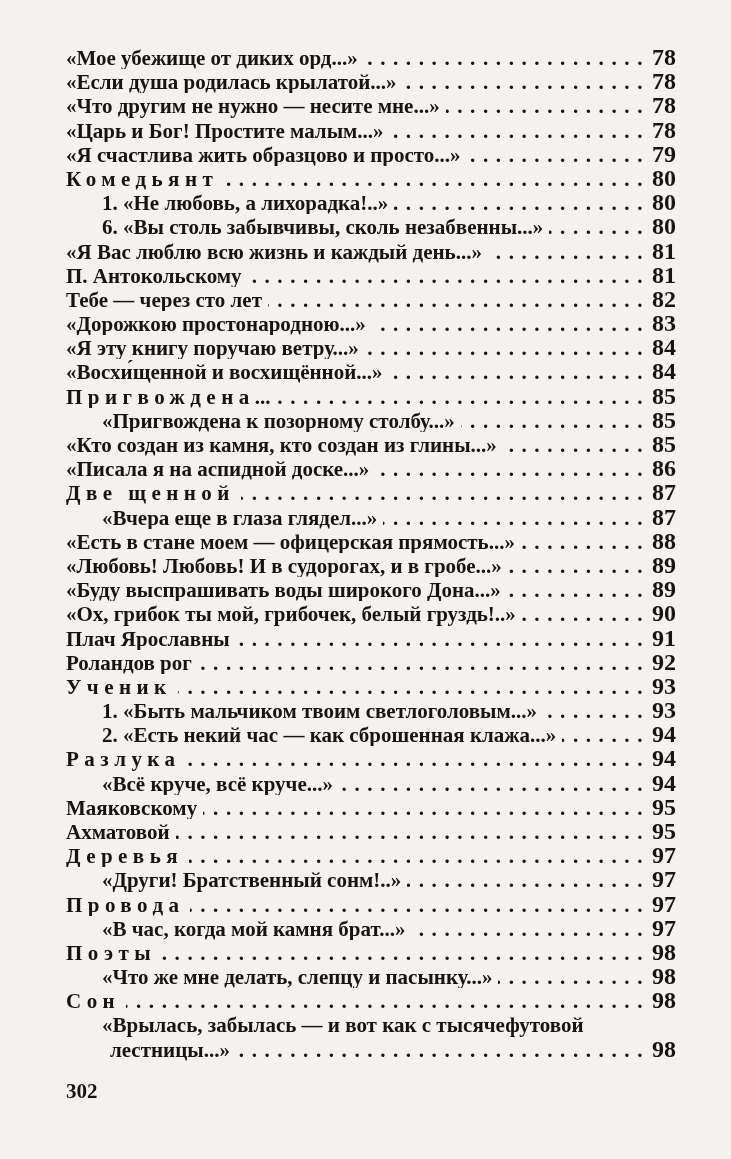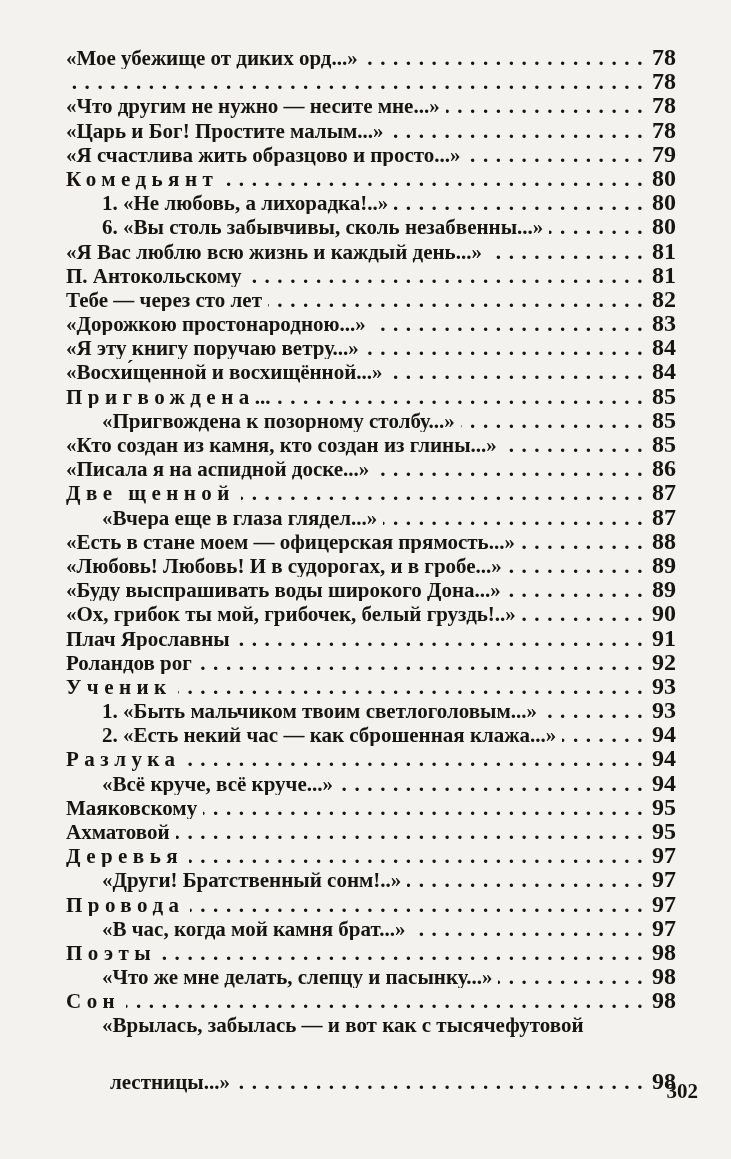--- a/index.html
+++ b/index.html
@@ -14,54 +14,55 @@
   .page{position:relative;width:731px;height:1001px;}
   .toc{
     position:absolute;left:66px;top:45px;width:632px;
   }
   .row{
     display:flex;align-items:baseline;
     height:24.2px;line-height:24.2px;
     font-size:21px;white-space:nowrap;overflow:hidden;
   }
   .row.sub{padding-left:36px;font-family:Liberation Serif, serif;}
-  .row.cont{padding-left:44px;margin-top:32px;}
+  .row.cont{padding-left:44px;}
   .title{flex:0 0 auto;}
   .spaced{letter-spacing:0.26em;}
   .tail{flex:0 0 auto;}
   .leader{
     flex:1 1 auto;overflow:hidden;
     direction:rtl;white-space:nowrap;
     margin:0 2px 0 6px;
   }
   .leader::after{
     content:"..........................................................................";
     letter-spacing:7.6px;
     font-size:21px;
   }
   .pagenum{
     flex:0 0 auto;width:46px;
     font-size:24px;
   }
   .footer{
     position:absolute;left:66px;top:1079px;width:632px;
-    text-align:right;font-size:21px;
+    text-align:left;font-size:21px;
   }
 </style>
 </head>
 <body>
 
 <div class="page">
   <div class="toc" id="toc">
       <div class="row main">
         <span class="title">«Мое убежище от диких орд...»</span>
         <span class="leader"></span>
         <span class="pagenum">78</span>
       </div>
       <div class="row main">
+        <span class="title">«Если душа родилась крылатой...»</span>
         <span class="leader"></span>
         <span class="pagenum">78</span>
       </div>
       <div class="row main">
         <span class="title">«Что другим не нужно — несите мне...»</span>
         <span class="leader"></span>
         <span class="pagenum">78</span>
       </div>
       <div class="row main">
         <span class="title">«Царь и Бог! Простите малым...»</span>

